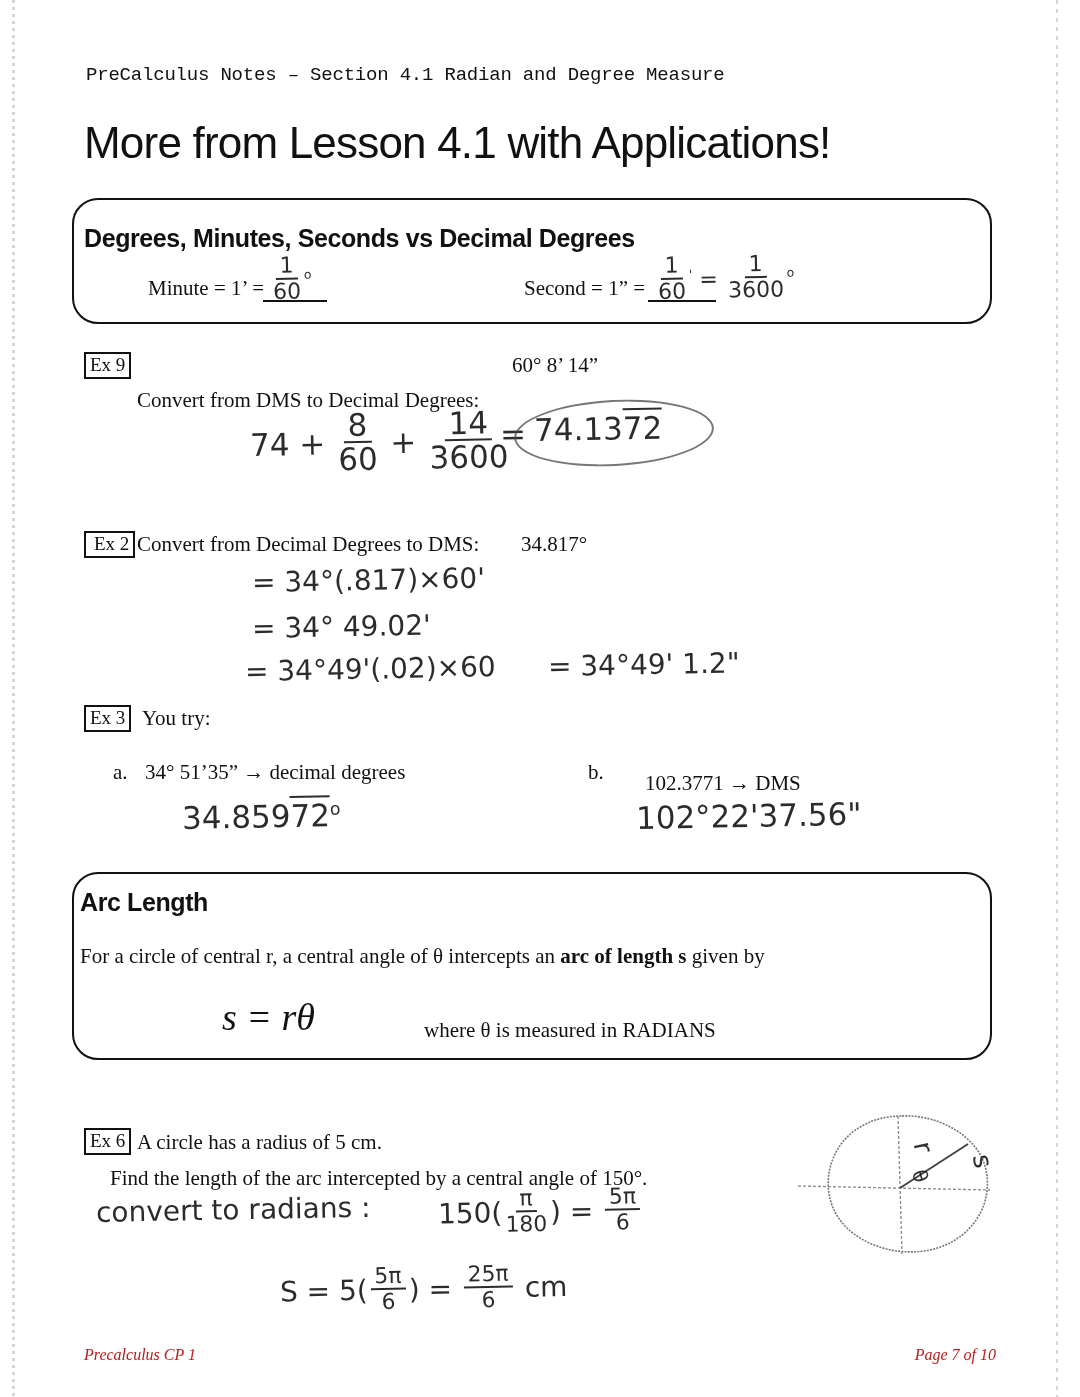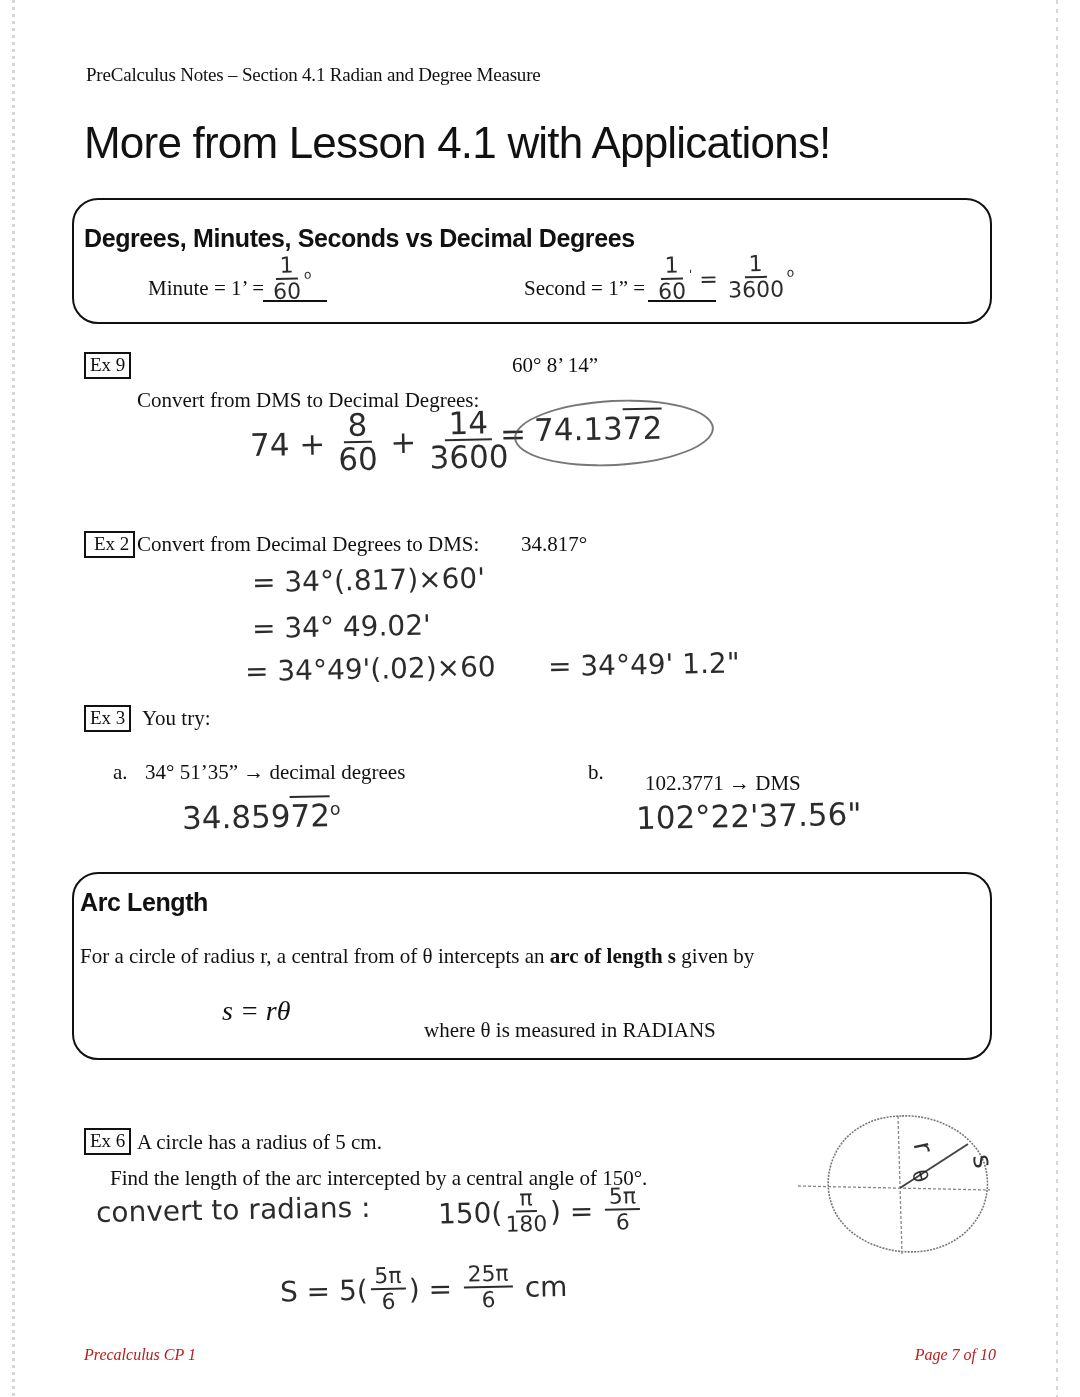--- a/index.html
+++ b/index.html
@@ -37,21 +37,21 @@
       rgba(140,140,140,0.35) 0px,
       rgba(140,140,140,0.35) 4px,
       rgba(255,255,255,0) 4px,
       rgba(255,255,255,0) 9px);
   }
 
   
   .hdr-line {
     position: absolute;
     left: 86px; top: 64px;
-    font-family: Liberation Serif, serif;
+    font-family: Liberation Mono, monospace;
     font-size: 19px;
     letter-spacing: -0.2px;
     white-space: nowrap;
   }
   .page-title {
     position: absolute;
     left: 84px; top: 118px;
     font-family: "Liberation Sans", sans-serif;
     font-size: 44px;
     letter-spacing: -0.8px;
@@ -153,21 +153,21 @@
     opacity: 0.75;
   }
 
   
   #arc-sentence { left: 80px; top: 944px; font-size: 21px; }
   #arc-formula {
     position: absolute;
     left: 222px; top: 995px;
     font-family: "Liberation Serif", serif;
     font-style: italic;
-    font-size: 28px;
+    font-size: 38px;
     white-space: nowrap;
   }
   #arc-note { left: 424px; top: 1018px; font-size: 21px; }
 
   
   #ex6-l1 { left: 137px; top: 1130px; }
   #ex6-l2 { left: 110px; top: 1166px; }
 
   
   .footer {
@@ -273,21 +273,21 @@
 </div>
 
 <div class="printed" style="left:588px; top:760px;">b.</div>
 <div class="printed" style="left:616px; top:771px;margin-left:29px;">102.3771 → DMS</div>
 <div class="hand sz1" style="left:636px; top:800px;">102°22'37.56"</div>
 
 <div class="roundbox" id="arc-box"></div>
 <div class="box-title" id="arc-title">Arc Length</div>
 
 <div class="printed" id="arc-sentence">
-  <span>For a circle of radius r, a central from of θ intercepts an </span><b>arc of length s</b><span> given by</span>
+  <span>For a circle of central r, a central angle of θ intercepts an </span><b>arc of length s</b><span> given by</span>
 </div>
 <div id="arc-formula">s = rθ</div>
 <div class="printed" id="arc-note">where θ is measured in RADIANS</div>
 
 <div class="ex-tag" style="left:84px; top:1128px;">Ex 6</div>
 <div class="printed" id="ex6-l1">A circle has a radius of 5 cm.</div>
 <div class="printed" id="ex6-l2">Find the length of the arc intercepted by a central angle of 150°.</div>
 
 <div class="hand sz2" style="left:96px; top:1196px;">convert to radians :</div>
 <div class="hand sz2" style="left:438px; top:1192px;">

